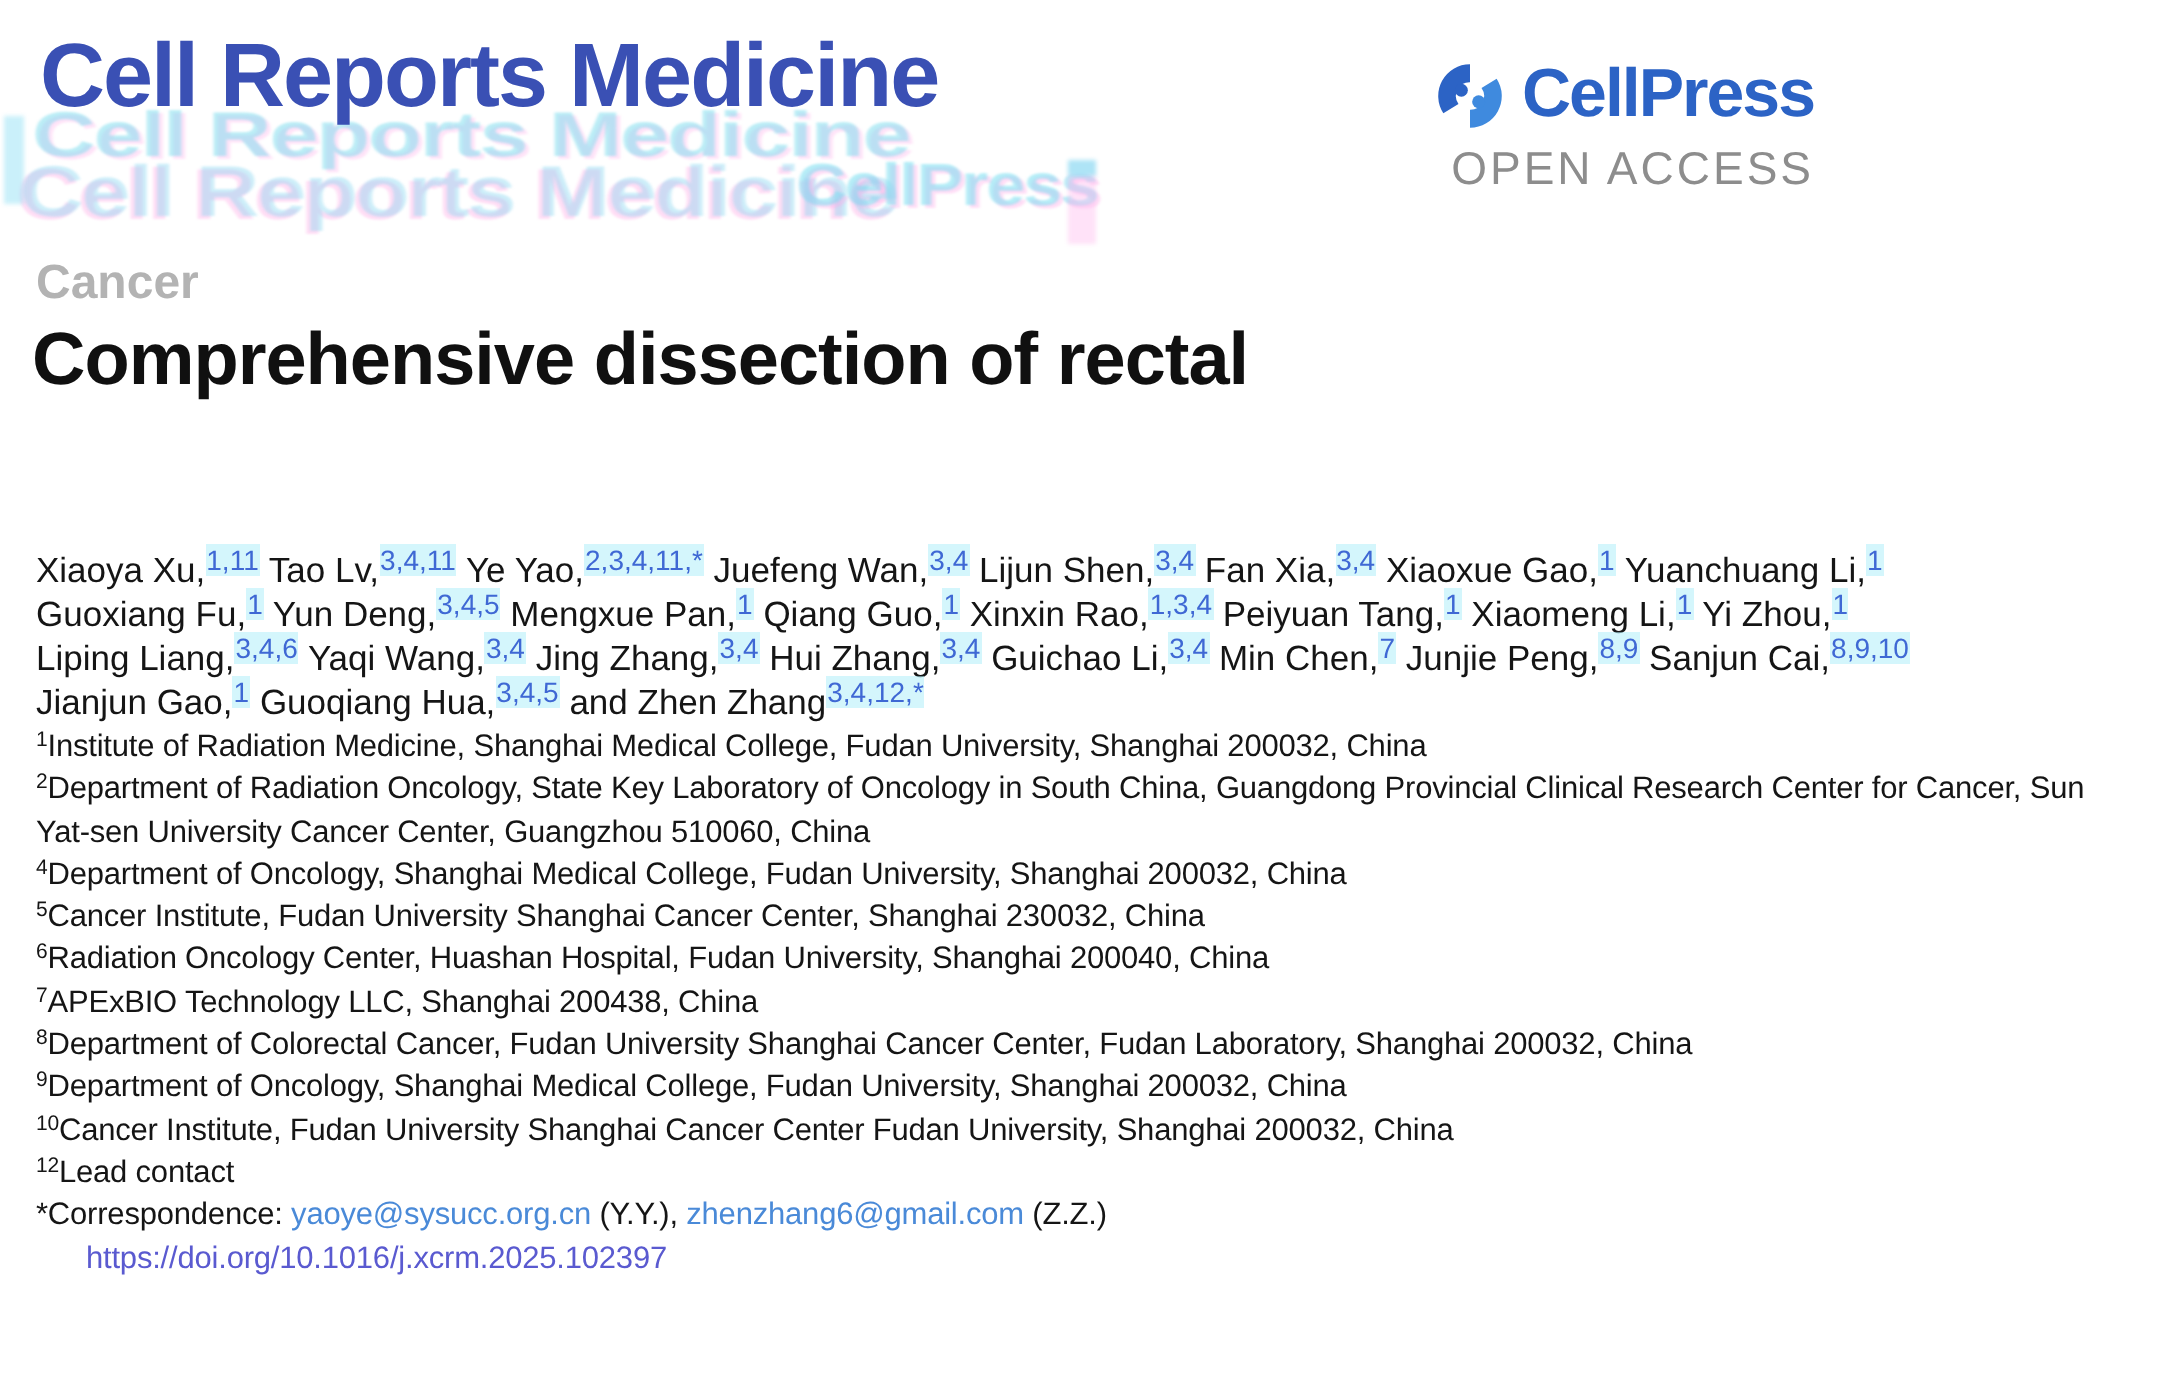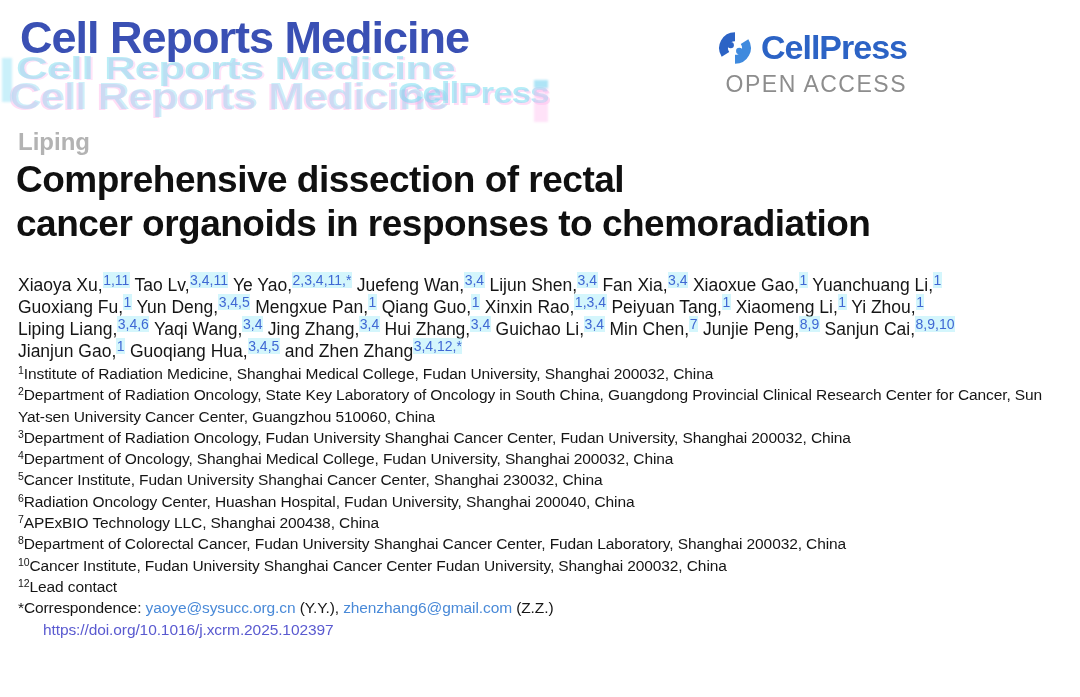--- a/index.html
+++ b/index.html
@@ -86,42 +86,41 @@
           <path fill="#3f8ade" d="M50 94a44 44 0 0 0 37-68L66 39a19 19 0 0 1-16 30z"></path>
           <circle cx="38" cy="42" r="9" fill="#2c63c5"></circle>
           <circle cx="62" cy="58" r="9" fill="#3f8ade"></circle>
         </svg>
       </span>
       <span class="brand-name">CellPress</span>
     </div>
     <div class="open-access">OPEN ACCESS</div>
   </div>
 
-  <div class="kicker">Liping</div>
+  <div class="kicker">Cancer</div>
   <h2 class="title">
     <span>Comprehensive dissection of rectal</span>
-    <span>cancer organoids in responses to chemoradiation</span>
   </h2>
 
   <div class="authors" id="authors">
       <div class="author-line"><span class="a-name">Xiaoya Xu,</span><sup class="a-sup">1,11</sup> <span class="a-name">Tao Lv,</span><sup class="a-sup">3,4,11</sup> <span class="a-name">Ye Yao,</span><sup class="a-sup">2,3,4,11,*</sup> <span class="a-name">Juefeng Wan,</span><sup class="a-sup">3,4</sup> <span class="a-name">Lijun Shen,</span><sup class="a-sup">3,4</sup> <span class="a-name">Fan Xia,</span><sup class="a-sup">3,4</sup> <span class="a-name">Xiaoxue Gao,</span><sup class="a-sup">1</sup> <span class="a-name">Yuanchuang Li,</span><sup class="a-sup">1</sup></div>
       <div class="author-line"><span class="a-name">Guoxiang Fu,</span><sup class="a-sup">1</sup> <span class="a-name">Yun Deng,</span><sup class="a-sup">3,4,5</sup> <span class="a-name">Mengxue Pan,</span><sup class="a-sup">1</sup> <span class="a-name">Qiang Guo,</span><sup class="a-sup">1</sup> <span class="a-name">Xinxin Rao,</span><sup class="a-sup">1,3,4</sup> <span class="a-name">Peiyuan Tang,</span><sup class="a-sup">1</sup> <span class="a-name">Xiaomeng Li,</span><sup class="a-sup">1</sup> <span class="a-name">Yi Zhou,</span><sup class="a-sup">1</sup></div>
       <div class="author-line"><span class="a-name">Liping Liang,</span><sup class="a-sup">3,4,6</sup> <span class="a-name">Yaqi Wang,</span><sup class="a-sup">3,4</sup> <span class="a-name">Jing Zhang,</span><sup class="a-sup">3,4</sup> <span class="a-name">Hui Zhang,</span><sup class="a-sup">3,4</sup> <span class="a-name">Guichao Li,</span><sup class="a-sup">3,4</sup> <span class="a-name">Min Chen,</span><sup class="a-sup">7</sup> <span class="a-name">Junjie Peng,</span><sup class="a-sup">8,9</sup> <span class="a-name">Sanjun Cai,</span><sup class="a-sup">8,9,10</sup></div>
       <div class="author-line"><span class="a-name">Jianjun Gao,</span><sup class="a-sup">1</sup> <span class="a-name">Guoqiang Hua,</span><sup class="a-sup">3,4,5</sup> <span>and </span><span class="a-name">Zhen Zhang</span><sup class="a-sup">3,4,12,*</sup></div>
     </div>
 
   <div class="affiliations" id="affiliations">
 
     <div class="aff-line"><sup class="aff-sup">1</sup><span>Institute of Radiation Medicine, Shanghai Medical College, Fudan University, Shanghai 200032, China</span></div>
       <div class="aff-line"><sup class="aff-sup">2</sup><span>Department of Radiation Oncology, State Key Laboratory of Oncology in South China, Guangdong Provincial Clinical Research Center for Cancer, Sun Yat-sen University Cancer Center, Guangzhou 510060, China</span></div>
-      <div class="aff-line"><sup class="aff-sup">3</sup><span>Department of Radiation Oncology, Fudan University Shanghai Cancer Center, Fudan University, Shanghai 200032, China</span></div>
       <div class="aff-line"><sup class="aff-sup">4</sup><span>Department of Oncology, Shanghai Medical College, Fudan University, Shanghai 200032, China</span></div>
       <div class="aff-line"><sup class="aff-sup">5</sup><span>Cancer Institute, Fudan University Shanghai Cancer Center, Shanghai 230032, China</span></div>
       <div class="aff-line"><sup class="aff-sup">6</sup><span>Radiation Oncology Center, Huashan Hospital, Fudan University, Shanghai 200040, China</span></div>
       <div class="aff-line"><sup class="aff-sup">7</sup><span>APExBIO Technology LLC, Shanghai 200438, China</span></div>
       <div class="aff-line"><sup class="aff-sup">8</sup><span>Department of Colorectal Cancer, Fudan University Shanghai Cancer Center, Fudan Laboratory, Shanghai 200032, China</span></div>
+      <div class="aff-line"><sup class="aff-sup">9</sup><span>Department of Oncology, Shanghai Medical College, Fudan University, Shanghai 200032, China</span></div>
       <div class="aff-line"><sup class="aff-sup">10</sup><span>Cancer Institute, Fudan University Shanghai Cancer Center Fudan University, Shanghai 200032, China</span></div>
       <div class="aff-line"><sup class="aff-sup">12</sup><span>Lead contact</span></div>
       <div class="correspondence"><span>*Correspondence: </span><a class="email">yaoye@sysucc.org.cn</a><span> (Y.Y.), </span><a class="email">zhenzhang6@gmail.com</a><span> (Z.Z.)</span></div>
     <div class="doi"><a>https://doi.org/10.1016/j.xcrm.2025.102397</a></div>
   </div>
 
 </div>
 
 </body></html>

